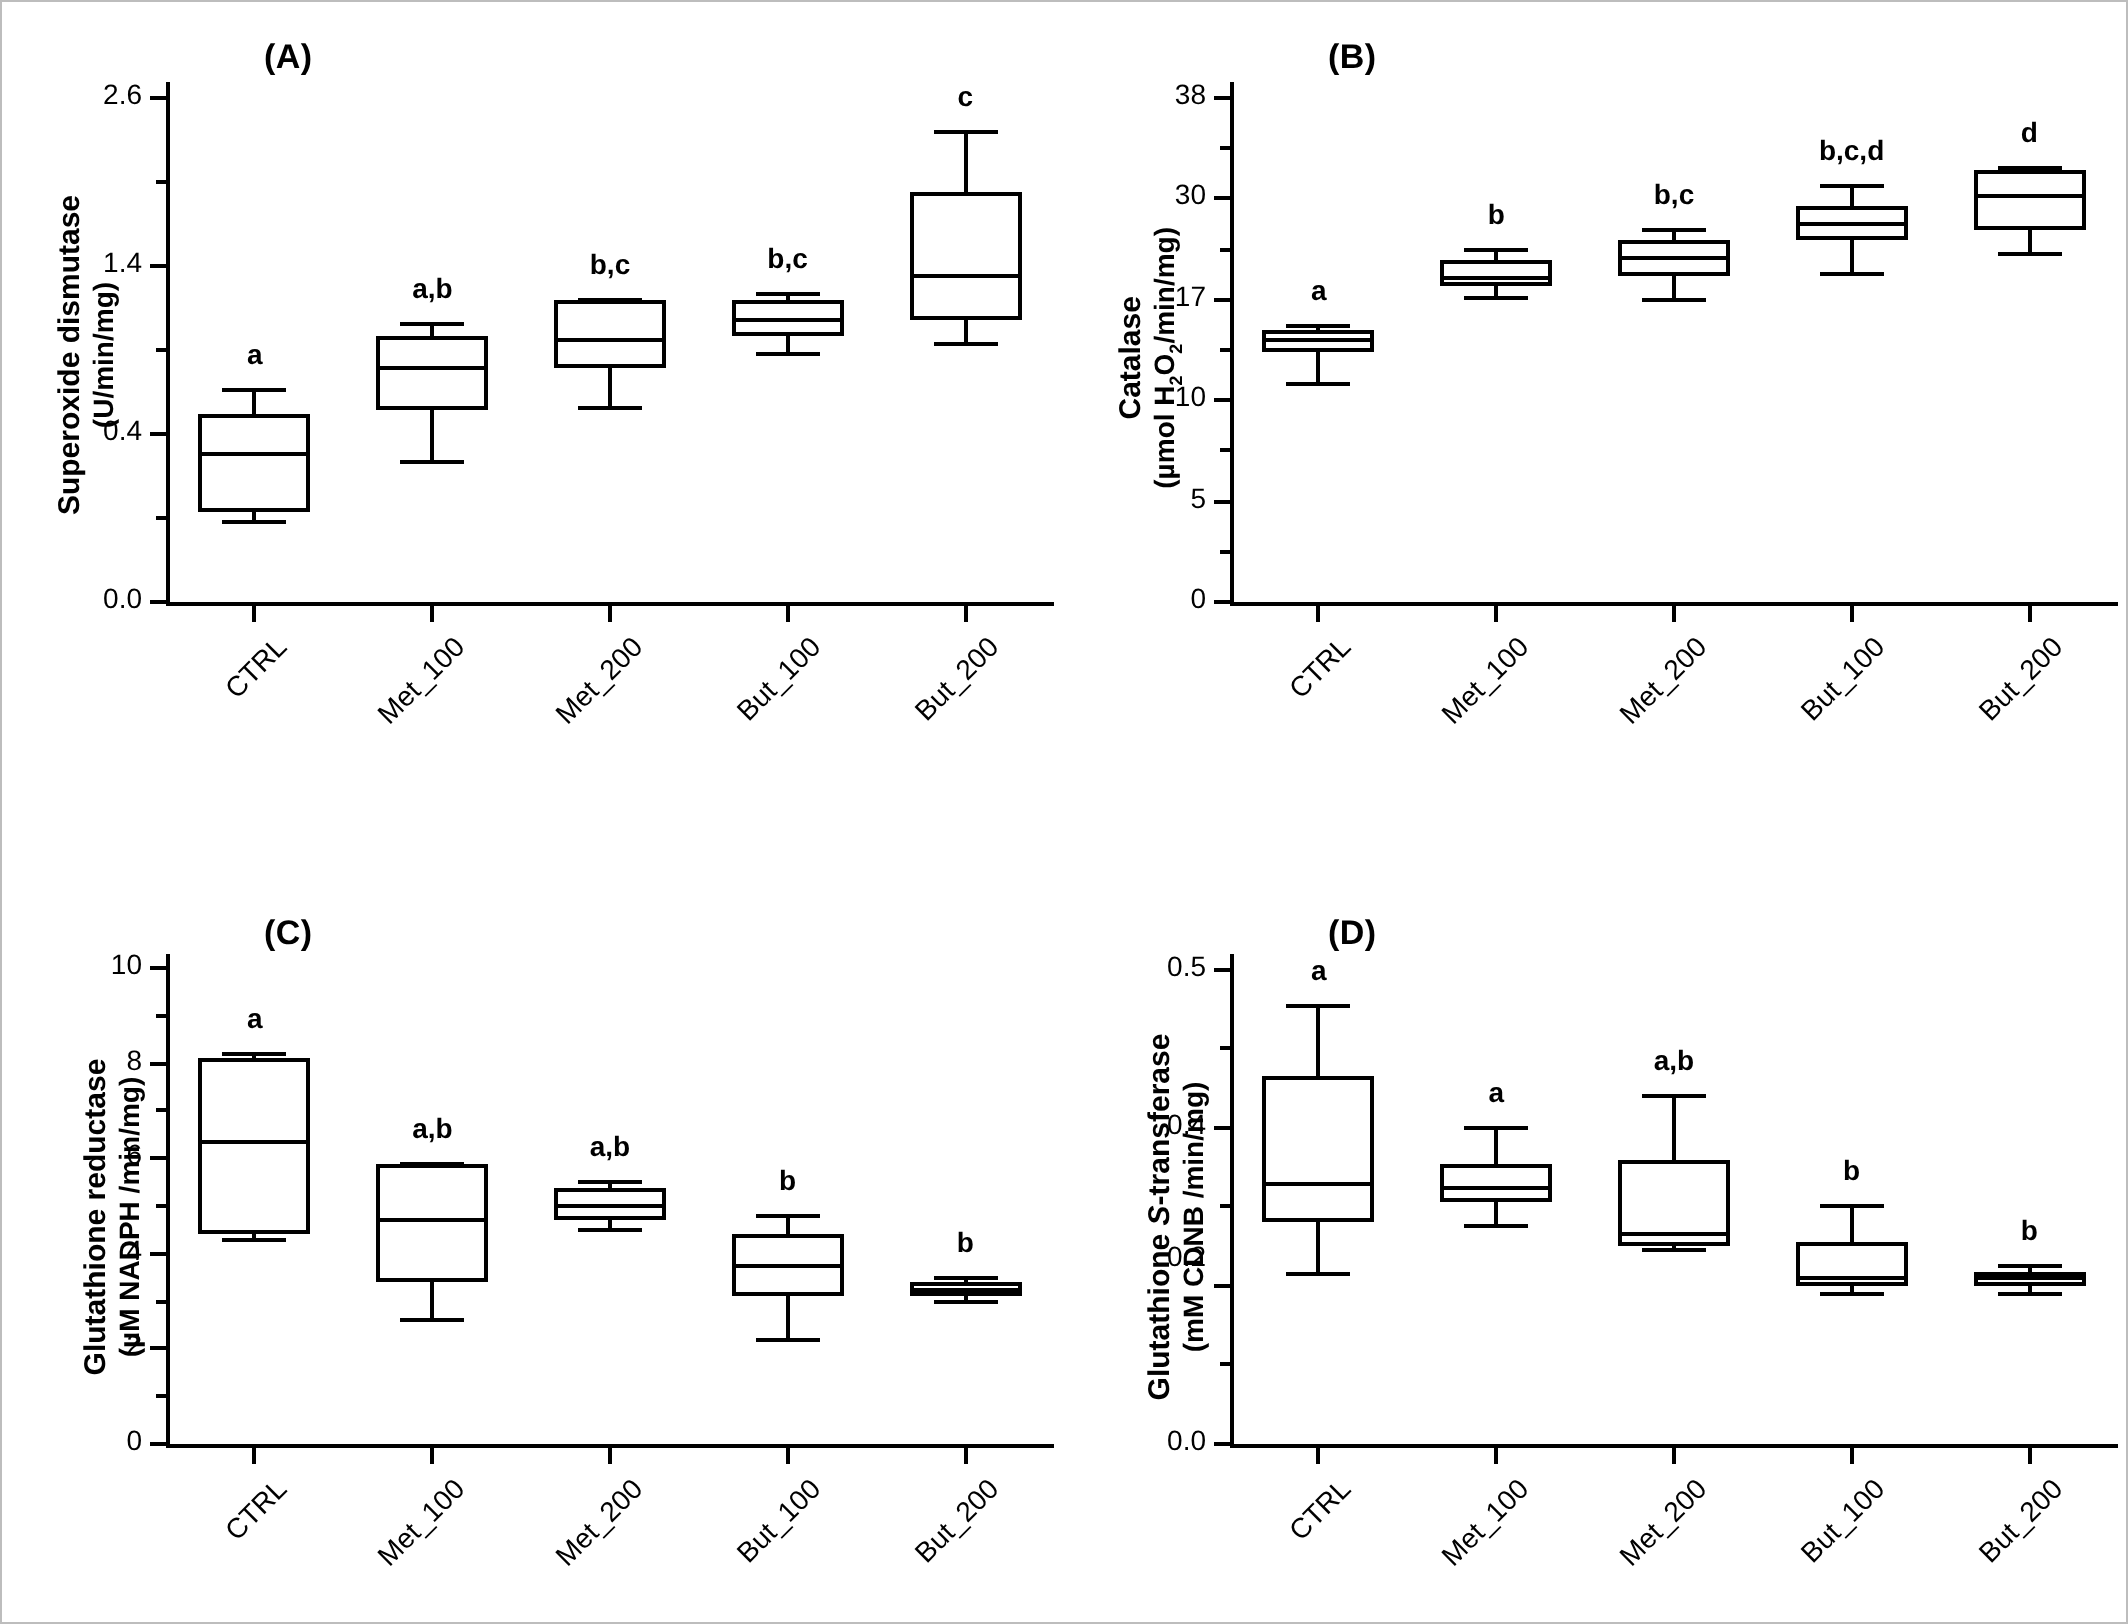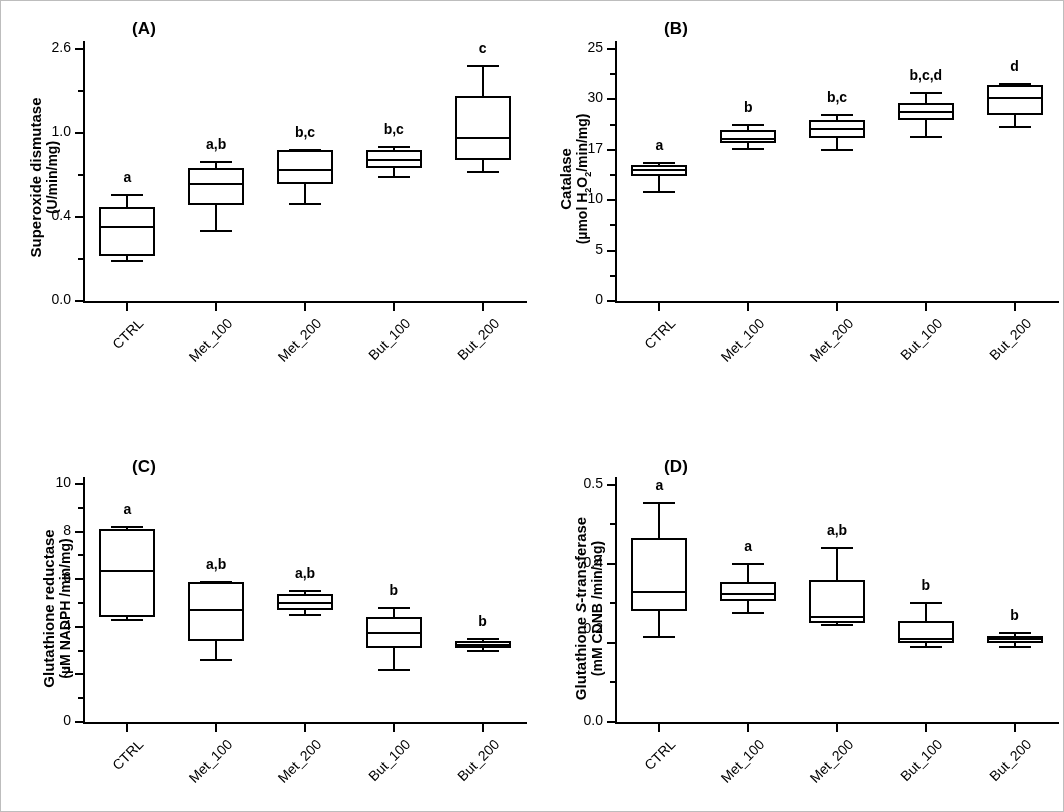--- a/index.html
+++ b/index.html
@@ -92,21 +92,21 @@
       <div class="line2">(U/min/mg)</div>
     </div>
     <div class="plot" id="plotA" style="left:82px;top:40px;width:444px;height:260px;">
         <div class="axis-line" style="left: 0px; top: 0px; width: 2px; height: 262px;"></div>
         <div class="axis-line" style="left: 0px; top: 260px; width: 444px; height: 2px;"></div>
         <div class="tick" style="left: -8px; top: 259px;"></div>
         <div class="ticklabel" style="left: -62px; top: 250px; width: 50px;">0.0</div>
         <div class="tick" style="left: -8px; top: 175.129px;"></div>
         <div class="ticklabel" style="left: -62px; top: 166.129px; width: 50px;">0.4</div>
         <div class="tick" style="left: -8px; top: 91.2581px;"></div>
-        <div class="ticklabel" style="left: -62px; top: 82.2581px; width: 50px;">1.0</div>
+        <div class="ticklabel" style="left: -62px; top: 82.2581px; width: 50px;">1.4</div>
         <div class="tick" style="left: -8px; top: 7.3871px;"></div>
         <div class="ticklabel" style="left: -62px; top: -1.6129px; width: 50px;">2.6</div>
         <div class="tick minor" style="left: -5px; top: 217.065px;"></div>
         <div class="tick minor" style="left: -5px; top: 133.194px;"></div>
         <div class="tick minor" style="left: -5px; top: 49.3226px;"></div>
         <div class="whisker-v" style="left: 43.4px; top: 154.323px; height: 11.7419px;"></div>
         <div class="cap" style="left: 28.4px; top: 153.323px; width: 32px;"></div>
         <div class="whisker-v" style="left: 43.4px; top: 214.71px; height: 5.03226px;"></div>
         <div class="cap" style="left: 28.4px; top: 218.742px; width: 32px;"></div>
         <div class="box" style="left: 16.4px; top: 166.065px; width: 56px; height: 48.6452px;"></div>
@@ -166,21 +166,21 @@
         <div class="ticklabel" style="left: -62px; top: 250px; width: 50px;">0</div>
         <div class="tick" style="left: -8px; top: 208.612px;"></div>
         <div class="ticklabel" style="left: -62px; top: 199.612px; width: 50px;">5</div>
         <div class="tick" style="left: -8px; top: 158.225px;"></div>
         <div class="ticklabel" style="left: -62px; top: 149.225px; width: 50px;">10</div>
         <div class="tick" style="left: -8px; top: 107.837px;"></div>
         <div class="ticklabel" style="left: -62px; top: 98.8372px; width: 50px;">17</div>
         <div class="tick" style="left: -8px; top: 57.4496px;"></div>
         <div class="ticklabel" style="left: -62px; top: 48.4496px; width: 50px;">30</div>
         <div class="tick" style="left: -8px; top: 7.06202px;"></div>
-        <div class="ticklabel" style="left: -62px; top: -1.93798px; width: 50px;">25</div>
+        <div class="ticklabel" style="left: -62px; top: -1.93798px; width: 50px;">38</div>
         <div class="tick minor" style="left: -5px; top: 233.806px;"></div>
         <div class="tick minor" style="left: -5px; top: 183.419px;"></div>
         <div class="tick minor" style="left: -5px; top: 133.031px;"></div>
         <div class="tick minor" style="left: -5px; top: 82.6434px;"></div>
         <div class="tick minor" style="left: -5px; top: 32.2558px;"></div>
         <div class="whisker-v" style="left: 43.4px; top: 121.938px; height: 2.0155px;"></div>
         <div class="cap" style="left: 28.4px; top: 120.938px; width: 32px;"></div>
         <div class="whisker-v" style="left: 43.4px; top: 135.039px; height: 16.124px;"></div>
         <div class="cap" style="left: 28.4px; top: 150.163px; width: 32px;"></div>
         <div class="box" style="left: 16.4px; top: 123.953px; width: 56px; height: 11.0853px;"></div>

